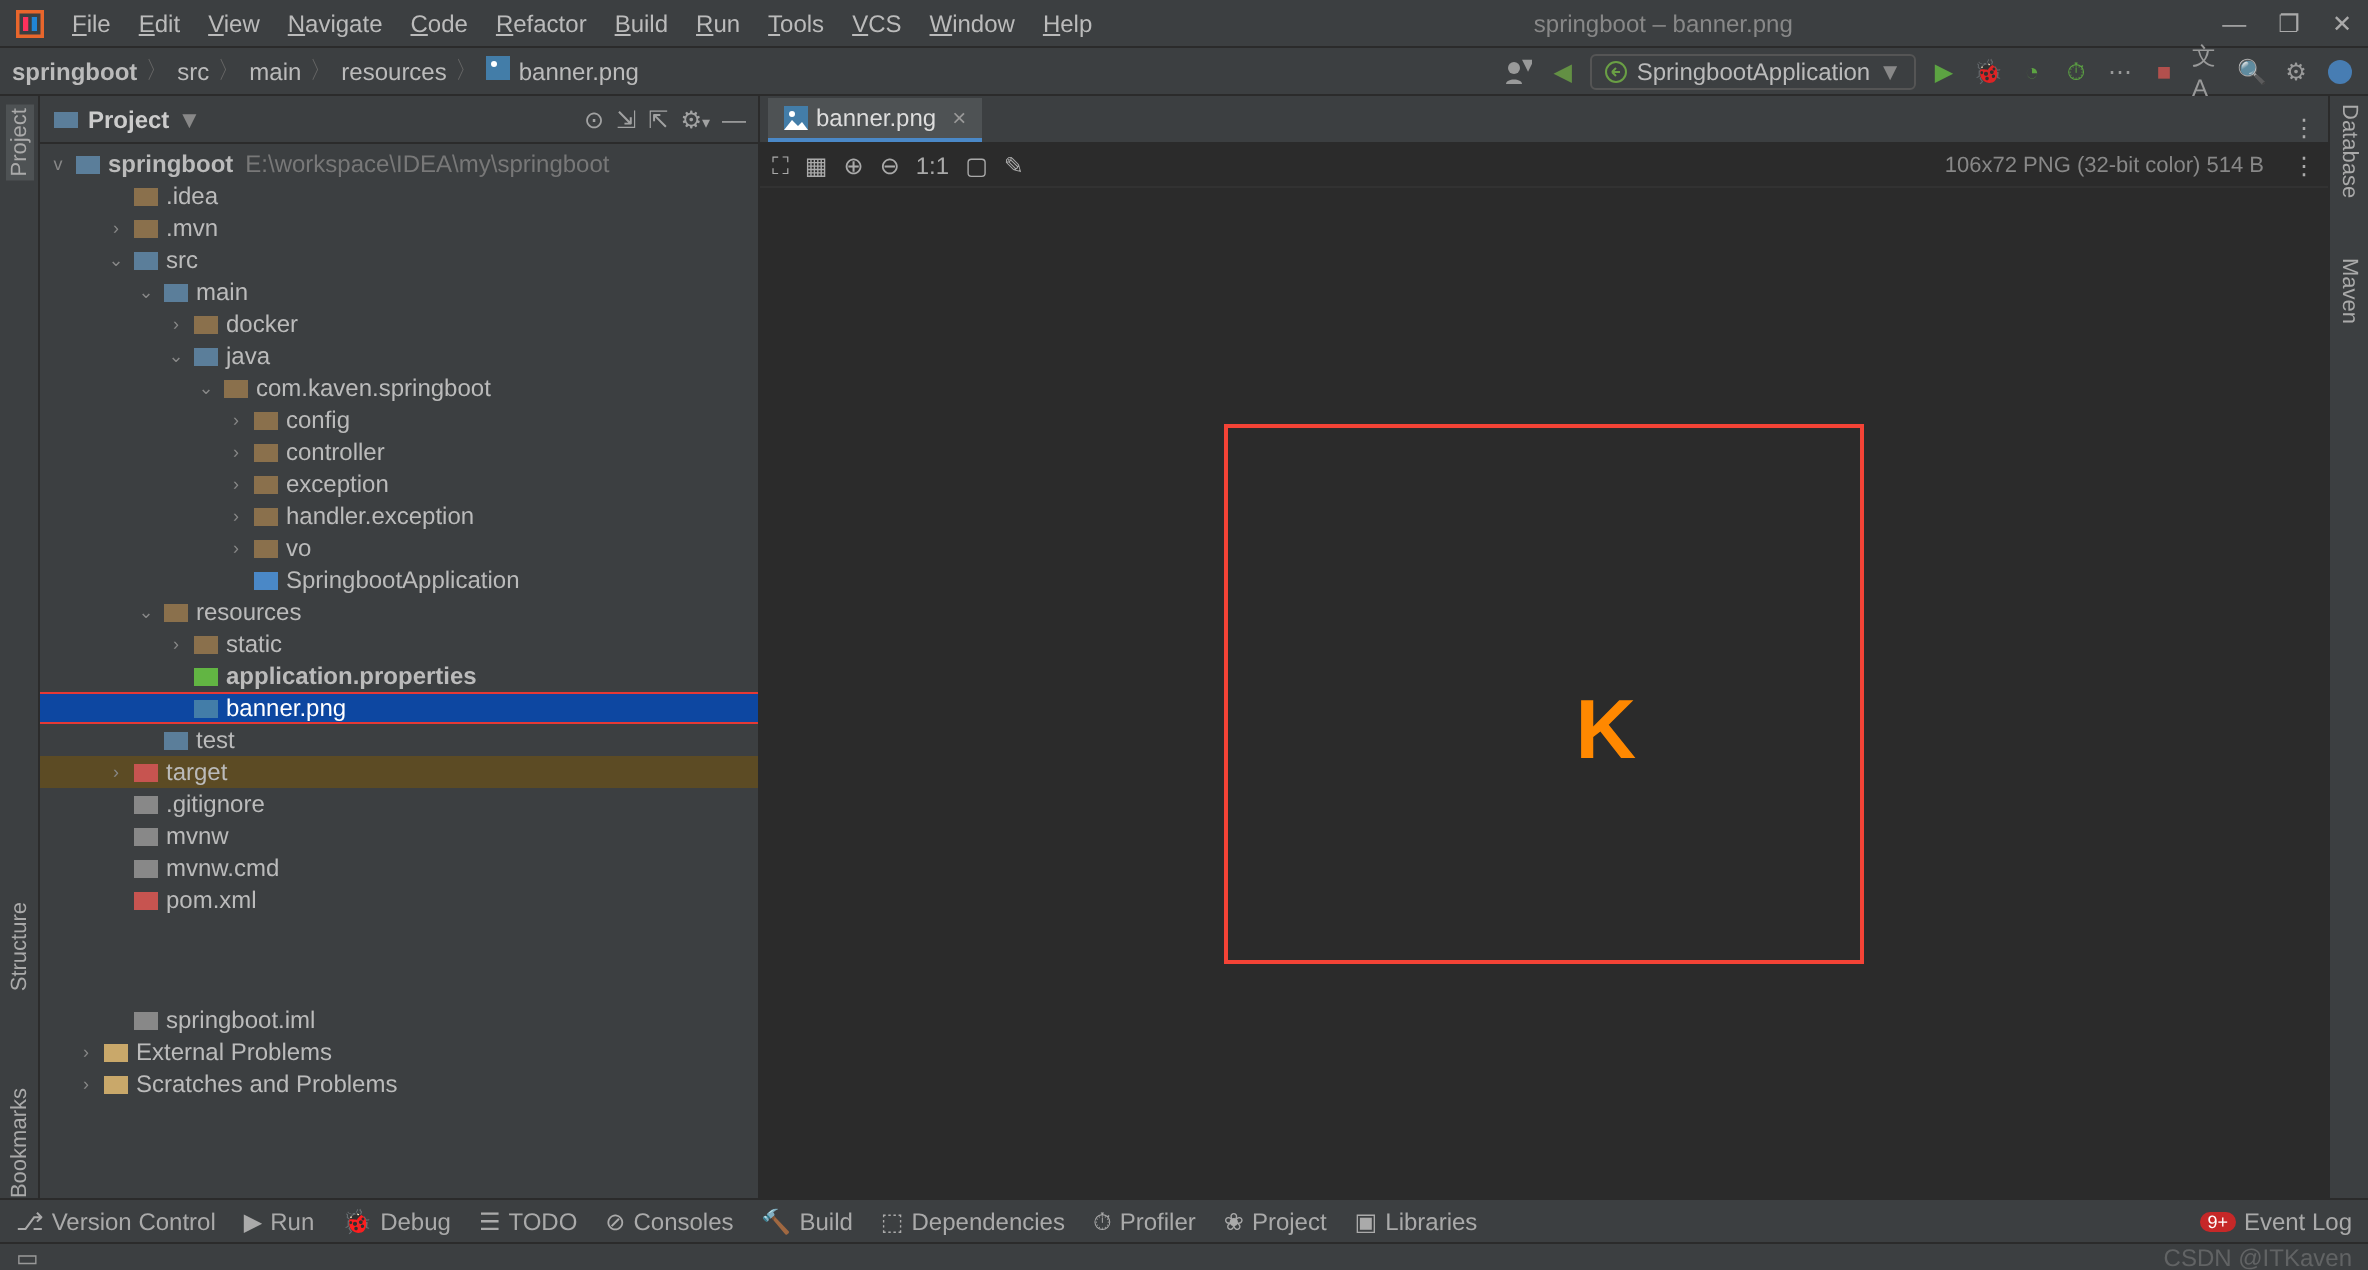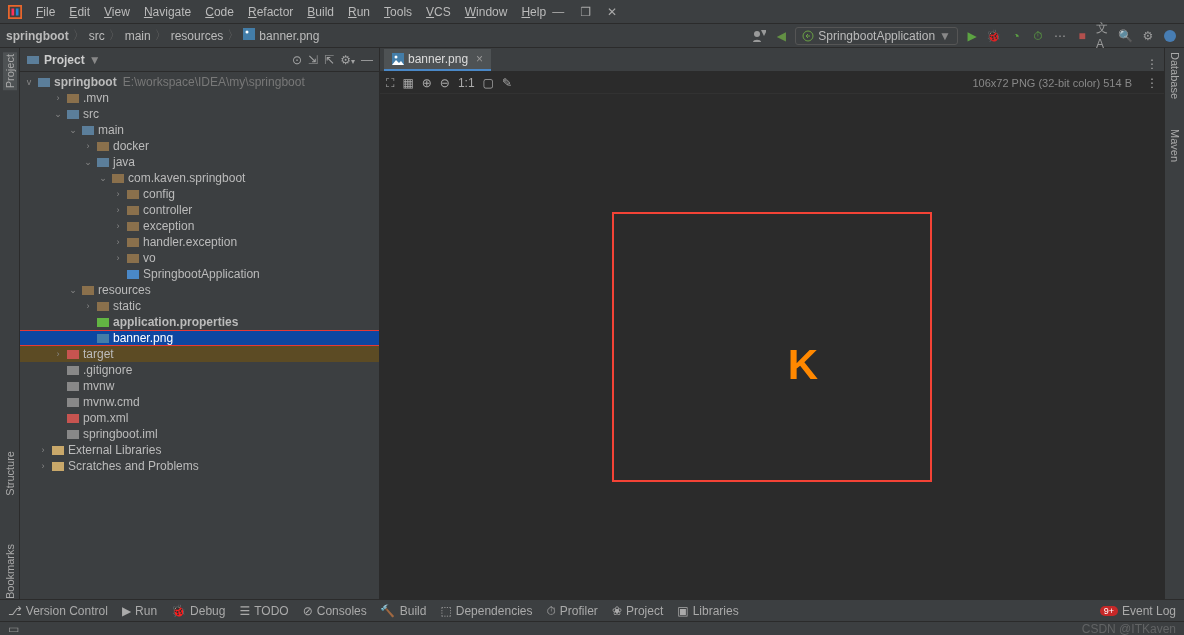--- a/index.html
+++ b/index.html
@@ -72,20 +72,21 @@
       <span><u>N</u>avigate</span>
       <span><u>C</u>ode</span>
       <span><u>R</u>efactor</span>
       <span><u>B</u>uild</span>
       <span><u>R</u>un</span>
       <span><u>T</u>ools</span>
       <span><u>V</u>CS</span>
       <span><u>W</u>indow</span>
       <span><u>H</u>elp</span>
     </div>
+  <div class="wtitle">springboot – banner.png</div>
   <div class="winbtns">
     <span>—</span>
     <span>❐</span>
     <span>✕</span>
   </div>
 </div>
 
 <div class="navbar">
   <div class="crumbs" id="crumbs">
       <span style="font-weight: bold;">springboot</span>
@@ -162,20 +163,29 @@
           <span class="arrow">v</span>
           <span class="ic">
             <svg width="12" height="12">
               <rect x="0" y="2" width="12" height="9" fill="#5b7e9a"></rect>
             </svg>
           </span>
           <span class="label" style="font-weight:bold">springboot</span>
           <span class="extra">E:\workspace\IDEA\my\springboot</span>
         </div>
         <div class="node" style="padding-left: 33px;">
+          <span class="arrow"></span>
+          <span class="ic">
+            <svg width="12" height="12">
+              <rect x="0" y="2" width="12" height="9" fill="#8a704c"></rect>
+            </svg>
+          </span>
+          <span class="label">.idea</span>
+        </div>
+        <div class="node" style="padding-left: 33px;">
           <span class="arrow">›</span>
           <span class="ic">
             <svg width="12" height="12">
               <rect x="0" y="2" width="12" height="9" fill="#8a704c"></rect>
             </svg>
           </span>
           <span class="label">.mvn</span>
         </div>
         <div class="node" style="padding-left: 33px;">
           <span class="arrow">⌄</span>
@@ -305,20 +315,29 @@
         </div>
         <div class="node selected" style="padding-left: 63px;">
           <span class="arrow"></span>
           <span class="ic">
             <svg width="12" height="12">
               <rect x="0" y="2" width="12" height="9" fill="#437da8"></rect>
             </svg>
           </span>
           <span class="label">banner.png</span>
         </div>
+        <div class="node" style="padding-left: 48px;">
+          <span class="arrow"></span>
+          <span class="ic">
+            <svg width="12" height="12">
+              <rect x="0" y="2" width="12" height="9" fill="#5b7e9a"></rect>
+            </svg>
+          </span>
+          <span class="label">test</span>
+        </div>
         <div class="node target" style="padding-left: 33px;">
           <span class="arrow">›</span>
           <span class="ic">
             <svg width="12" height="12">
               <rect x="0" y="2" width="12" height="9" fill="#c75450"></rect>
             </svg>
           </span>
           <span class="label">target</span>
         </div>
         <div class="node" style="padding-left: 33px;">
@@ -350,37 +369,37 @@
         </div>
         <div class="node" style="padding-left: 33px;">
           <span class="arrow"></span>
           <span class="ic">
             <svg width="12" height="12">
               <rect x="0" y="2" width="12" height="9" fill="#c75450"></rect>
             </svg>
           </span>
           <span class="label">pom.xml</span>
         </div>
-        <div class="node" style="padding-left: 33px;">
+        <div class="node" style="padding-left: 33px; margin-top: 44px;">
           <span class="arrow"></span>
           <span class="ic">
             <svg width="12" height="12">
               <rect x="0" y="2" width="12" height="9" fill="#888"></rect>
             </svg>
           </span>
           <span class="label">springboot.iml</span>
         </div>
         <div class="node" style="padding-left: 18px;">
           <span class="arrow">›</span>
           <span class="ic">
             <svg width="12" height="12">
               <rect x="0" y="2" width="12" height="9" fill="#c9a86a"></rect>
             </svg>
           </span>
-          <span class="label">External Libraries</span>
+          <span class="label">External Problems</span>
         </div>
         <div class="node" style="padding-left: 18px;">
           <span class="arrow">›</span>
           <span class="ic">
             <svg width="12" height="12">
               <rect x="0" y="2" width="12" height="9" fill="#c9a86a"></rect>
             </svg>
           </span>
           <span class="label">Scratches and Problems</span>
         </div>

